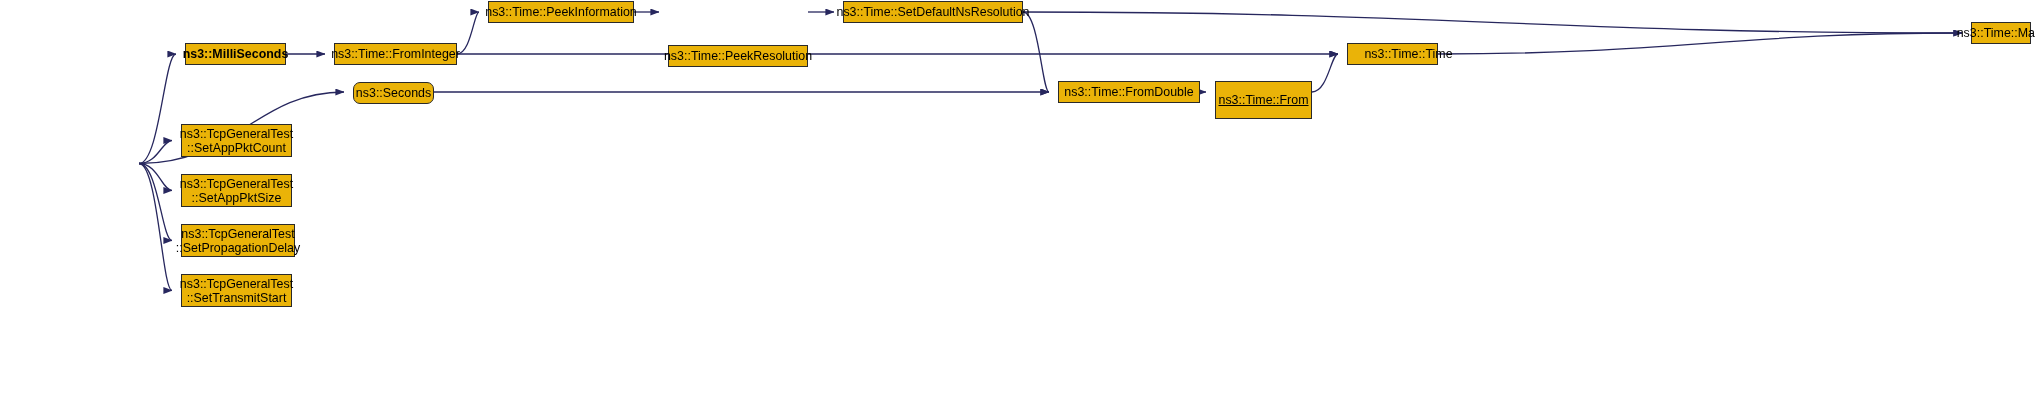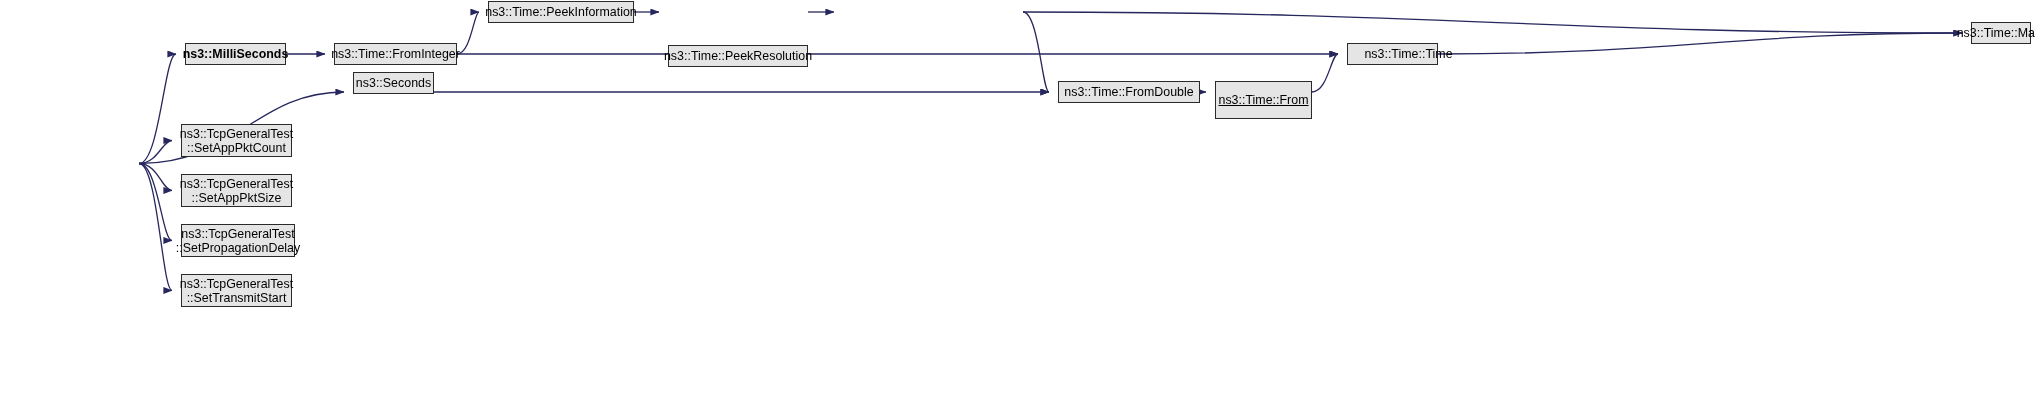--- a/index.html
+++ b/index.html
@@ -21,21 +21,21 @@
     left: 0;
     top: 0;
     width: 2035px;
     height: 401px;
     pointer-events: none;
   }
   .gnode {
     position: absolute;
     box-sizing: border-box;
     border: 1px solid #2a2a2a;
-    background: #e5e5e5;
+    background: #eab308;
     color: #000000;
     display: flex;
     flex-direction: column;
     align-items: center;
     justify-content: center;
     text-align: center;
     font-size: 12.4px;
     line-height: 14px;
     letter-spacing: 0.02px;
     white-space: nowrap;
@@ -80,21 +80,21 @@
         <path d="M 1312 92 C 1327.75 92, 1331.25 54, 1338 54" marker-end="url(#arrowhead)"></path>
         <path d="M 1438 54 C 1677.85 54, 1731.15 33, 1962 33" marker-end="url(#arrowhead)"></path>
       </g>
   </svg>
 
 
   <div class="gnode" style="left:185px; top:43px; width:101px; height:22px;font-weight:bold;">
     <span class="nline">ns3::MilliSeconds</span>
   </div>
 
-  <div class="gnode" style="left:353px; top:72px; width:81px; height:22px;">
+  <div class="gnode" style="left:353px; top:82px; width:81px; height:22px;border-radius:7px;">
     <span class="nline">ns3::Seconds</span>
   </div>
 
   <div class="gnode" style="left:181px; top:124px; width:111px; height:33px;">
     <span class="nline">ns3::TcpGeneralTest</span>
     <span class="nline">::SetAppPktCount</span>
   </div>
 
   <div class="gnode" style="left:181px; top:174px; width:111px; height:33px;">
     <span class="nline">ns3::TcpGeneralTest</span>
@@ -116,20 +116,23 @@
   </div>
 
   <div class="gnode" style="left:488px; top:1px; width:146px; height:22px;">
     <span class="nline">ns3::Time::PeekInformation</span>
   </div>
 
   <div class="gnode" style="left:668px; top:1px; width:140px; height:22px;margin-top:44px;">
     <span class="nline">ns3::Time::PeekResolution</span>
   </div>
 
+  <div class="gnode" style="left:843px; top:1px; width:180px; height:22px;">
+    <span class="nline">ns3::Time::SetDefaultNsResolution</span>
+  </div>
 
   <div class="gnode" style="left:1058px; top:81px; width:142px; height:22px;">
     <span class="nline">ns3::Time::FromDouble</span>
   </div>
 
   <div class="gnode" style="left:1215px; top:81px; width:97px; height:38px;text-decoration:underline;">
     <span class="nline">ns3::Time::From</span>
   </div>
 
   <div class="gnode" style="left:1347px; top:43px; width:91px; height:22px;padding-left:32px;">

